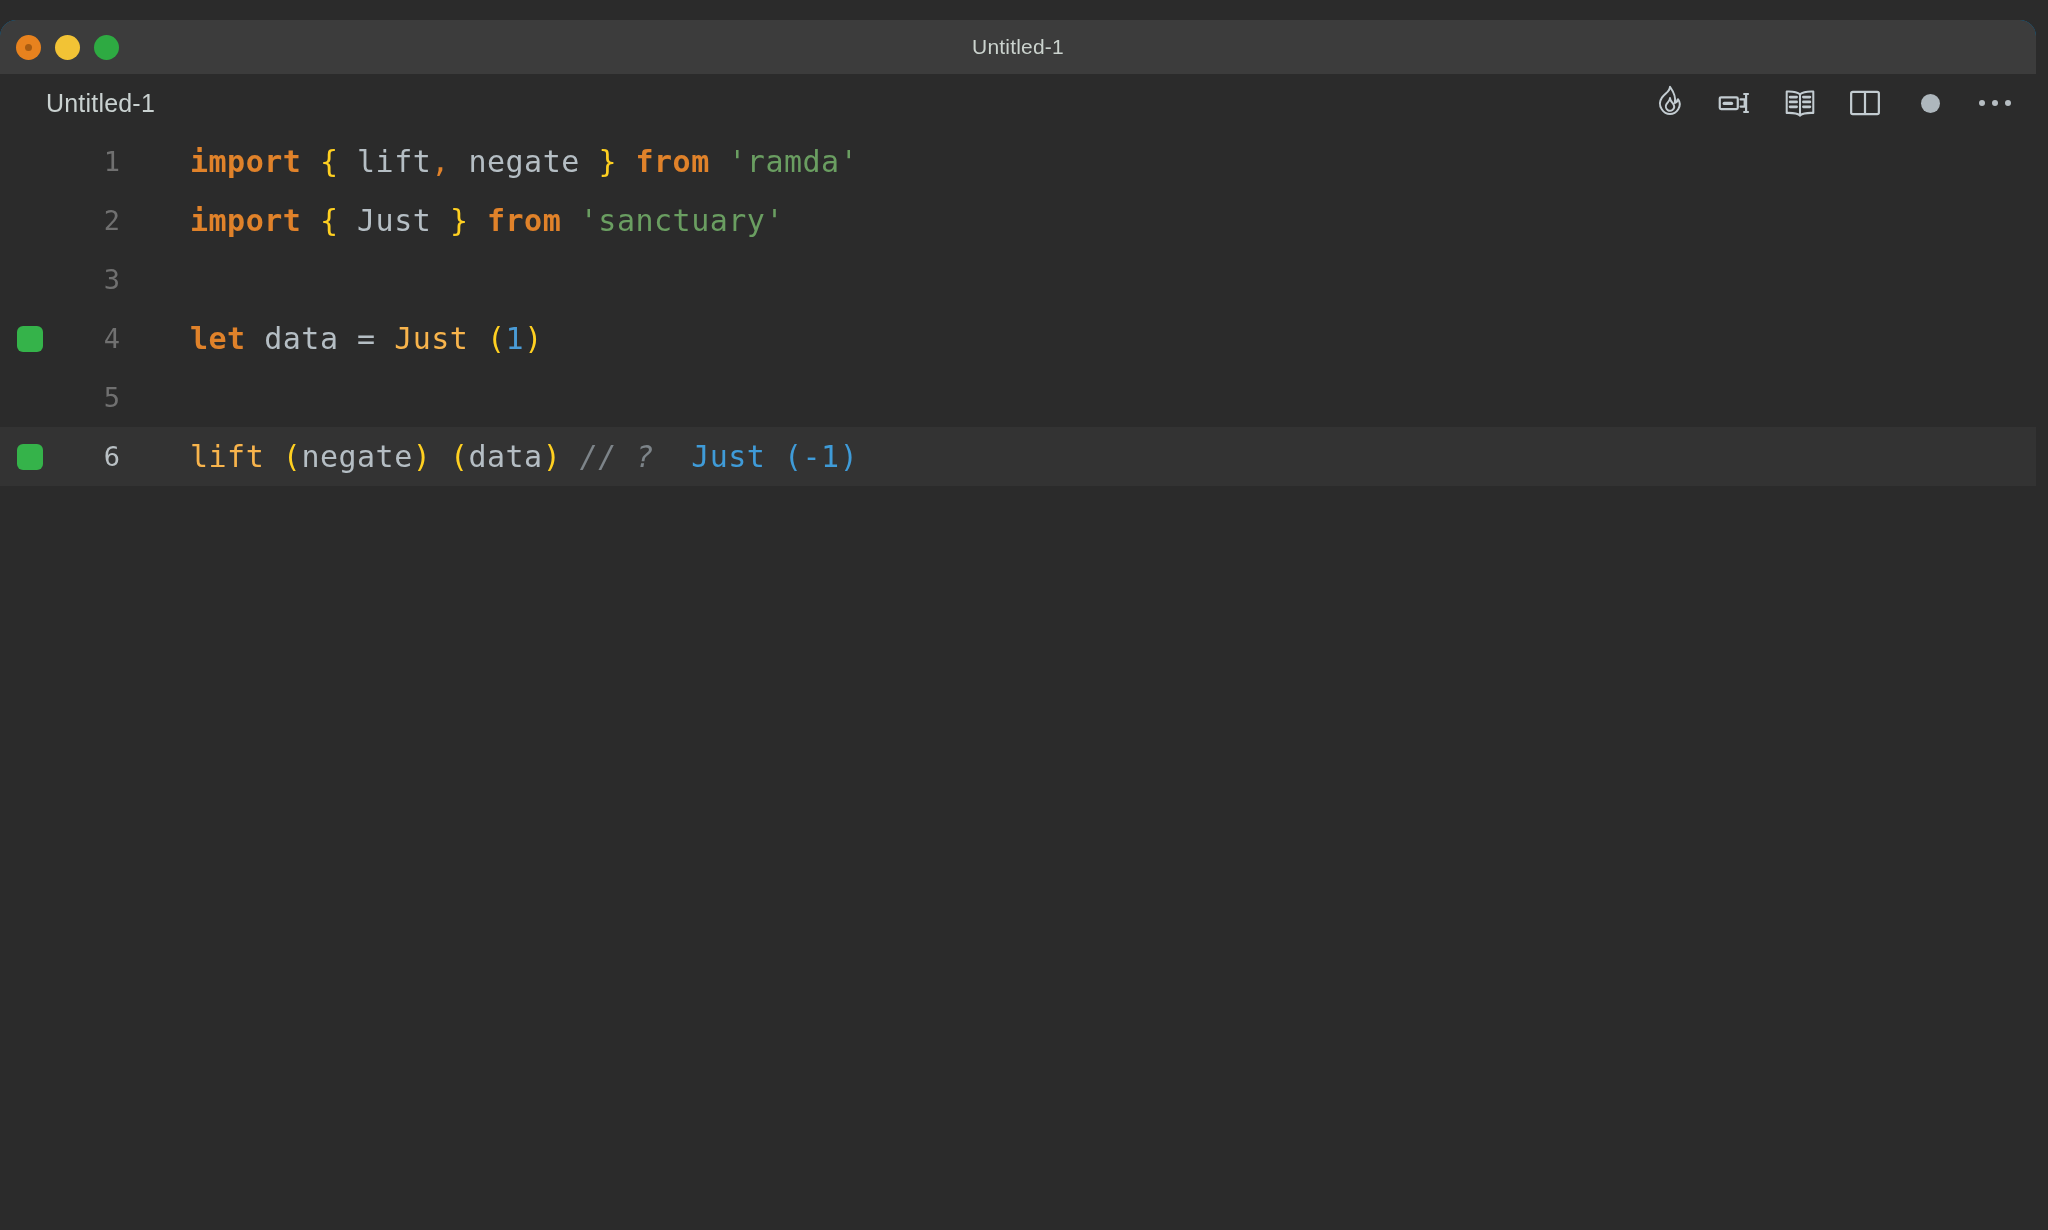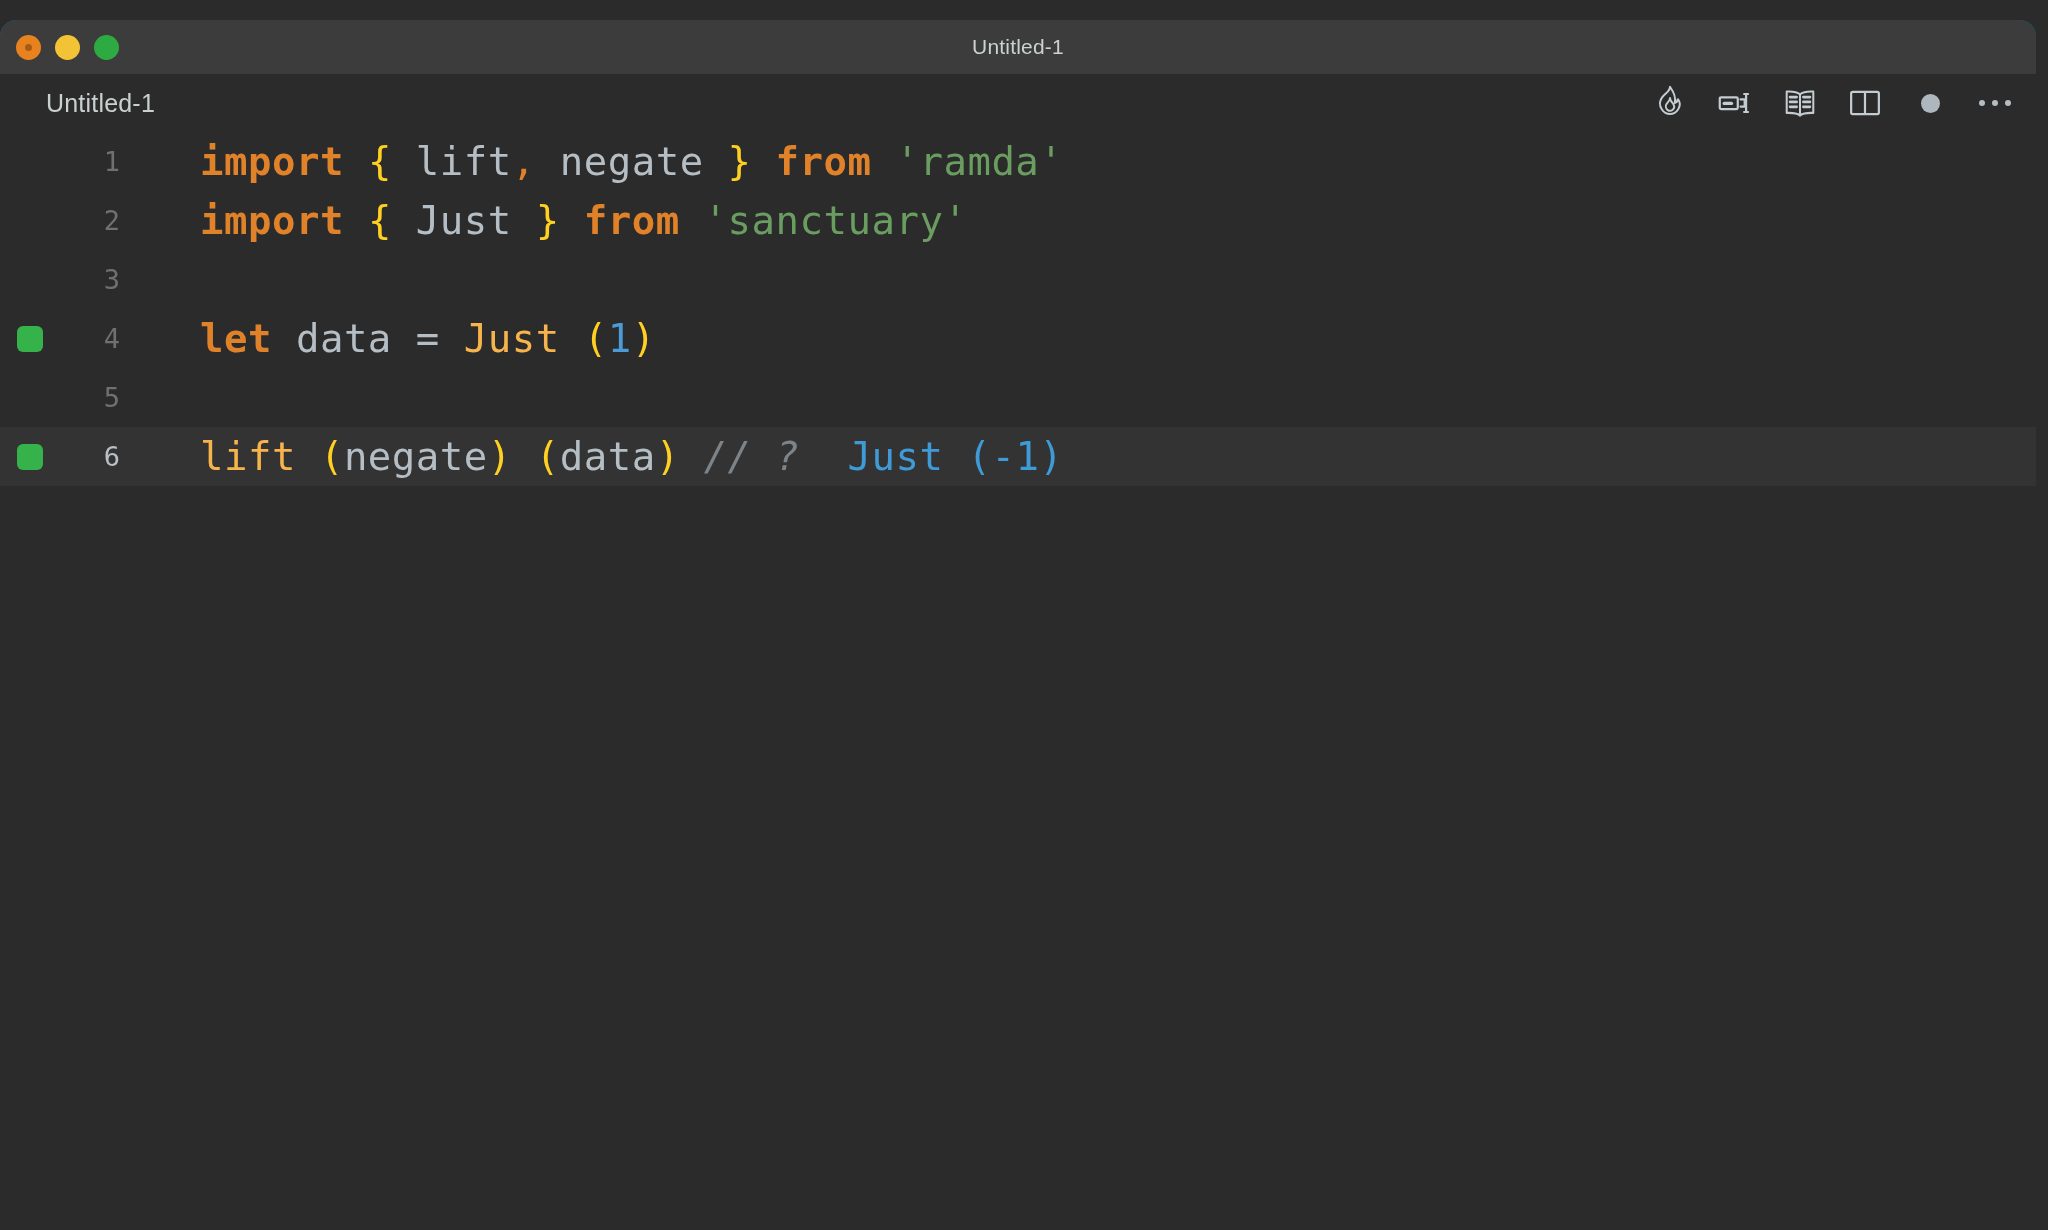--- a/index.html
+++ b/index.html
@@ -166,25 +166,25 @@
     width: 60px;
     height: 59px;
     line-height: 59px;
     text-align: right;
     color: #707070;
     font-size: 27px;
   }
   .code-line.active .linenum { color: #b9c0c4; }
   .code-text {
     position: absolute;
-    left: 200px;
+    left: 190px;
     top: 0;
     height: 59px;
     line-height: 59px;
-    font-size: 39px;
+    font-size: 30px;
     letter-spacing: 0.5px;
   }
 
   
   .t-kw      { color: #e0822a; font-weight: bold; }
   .t-brace   { color: #ffd021; }
   .t-paren   { color: #ffd021; }
   .t-ident   { color: #b5bec4; }
   .t-punc    { color: #e0822a; }
   .t-str     { color: #6a9e61; }

